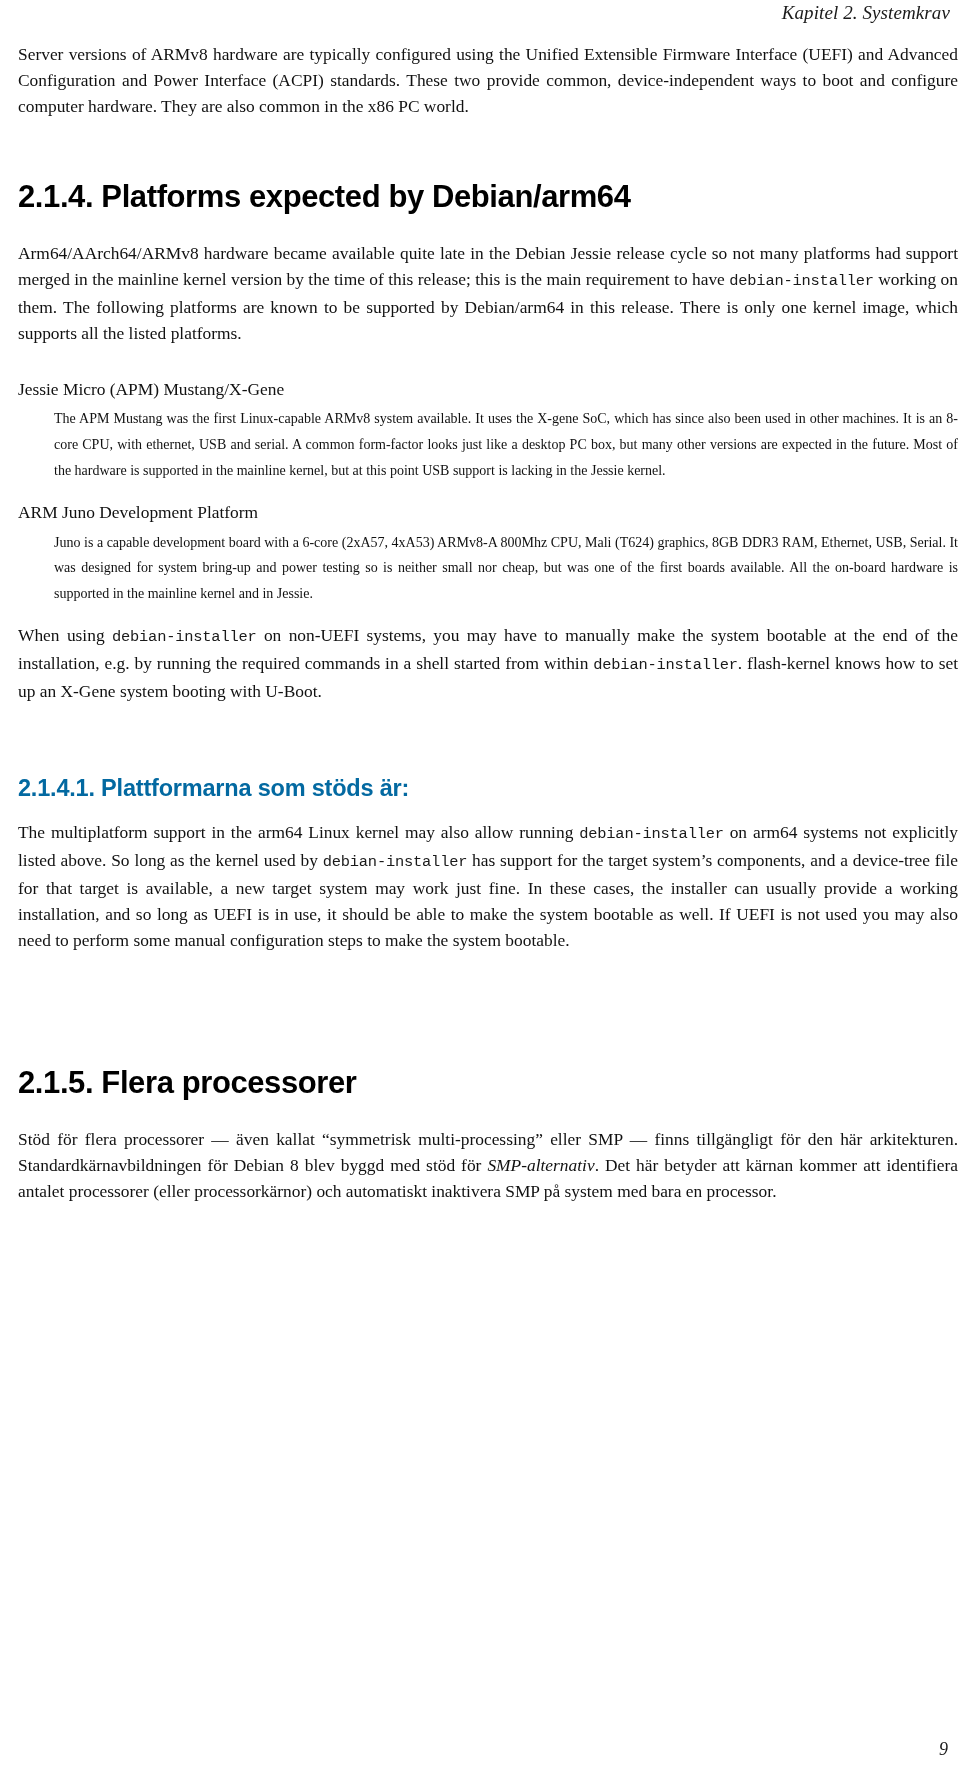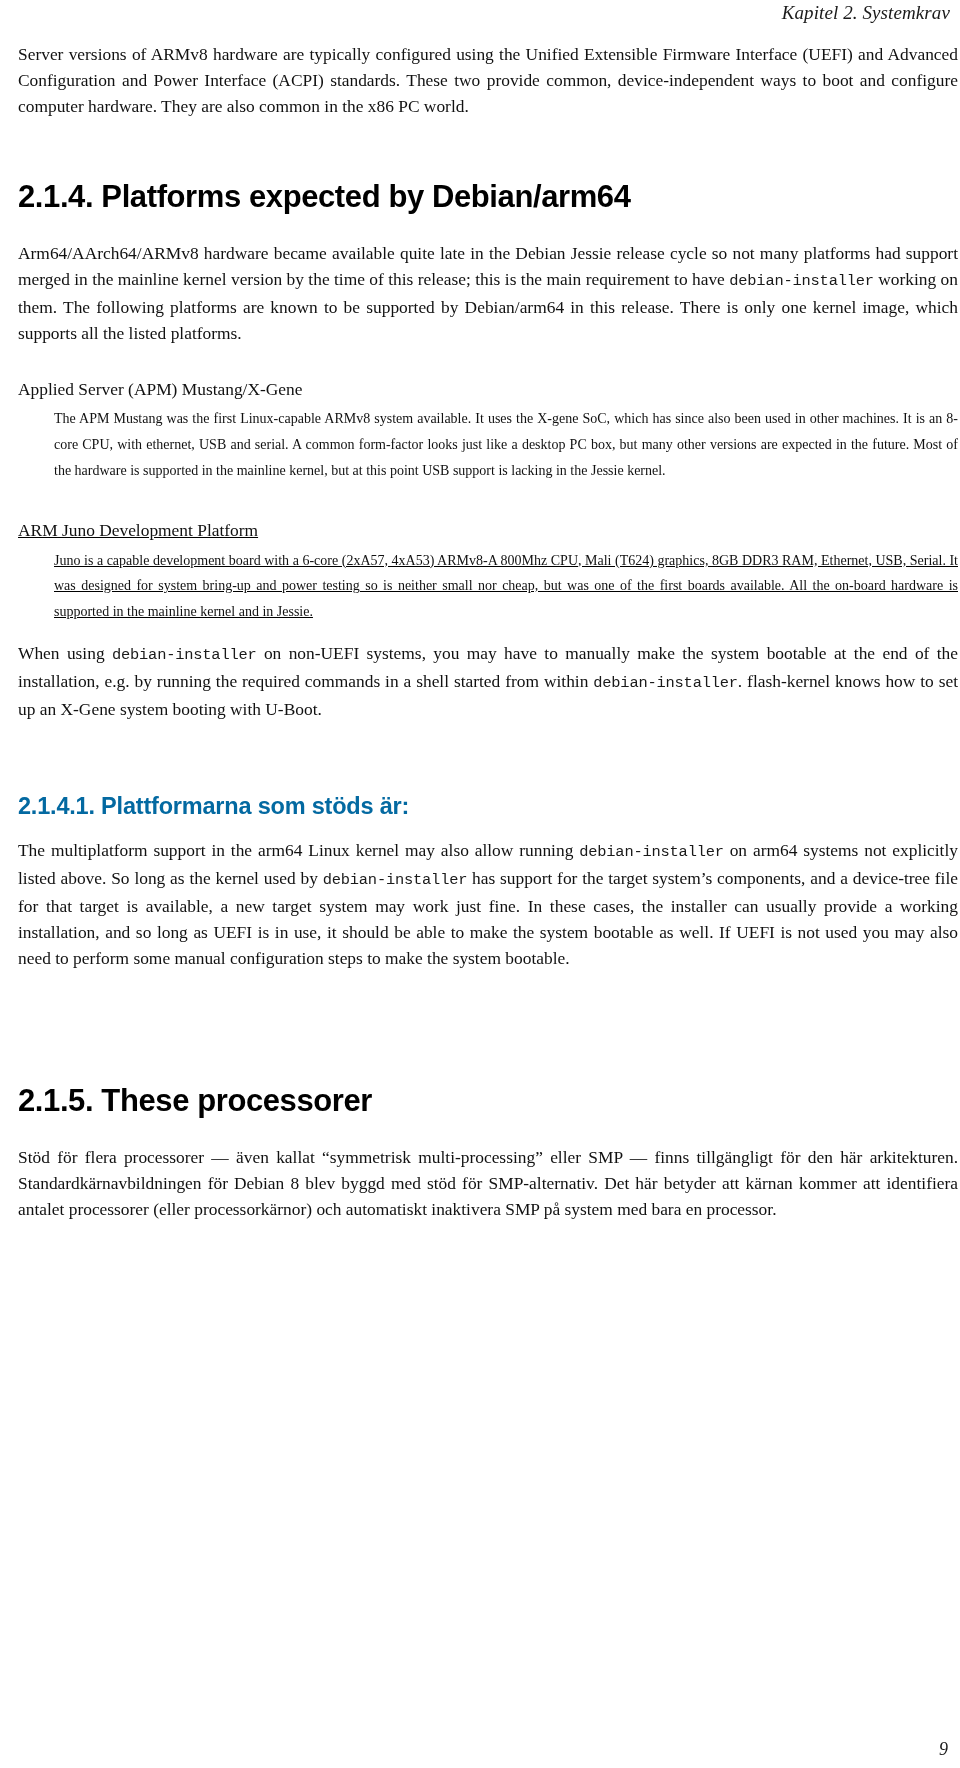--- a/index.html
+++ b/index.html
@@ -59,20 +59,21 @@
   }
 
   .mono {
     font-family: "Liberation Mono", "DejaVu Sans Mono", monospace;
     font-size: 15.4px;
     letter-spacing: -0.2px;
     color: #1a1a1a;
   }
 
   .ital {
+    font-style: italic;
   }
 
   
   h2.sect-head {
     font-family: "Liberation Sans", "DejaVu Sans", sans-serif;
     font-weight: bold;
     font-size: 31px;
     line-height: 36px;
     letter-spacing: -0.4px;
     margin: 0;
@@ -90,21 +91,21 @@
   }
 
   .spacer-before-h2 { height: 60px; }
   .spacer-after-h2  { height: 26px; }
   .spacer-before-h3 { height: 70px; }
   .spacer-after-h3  { height: 18px; }
   .spacer-before-h2b { height: 112px; }
 
   
   .varlist { margin: 0; }
-  .varlist-entry + .varlist-entry { margin-top: 34px; text-decoration: underline; }
+  .varlist-entry + .varlist-entry { margin-top: 16px; }
   .varlist-term {
     font-size: 17.4px;
     line-height: 25.8px;
     margin: 0 0 4px 0;
     color: #111111;
   }
   .varlist-def {
     margin: 0 0 0 36px;
     font-size: 14px;
     line-height: 25.8px;
@@ -142,21 +143,21 @@
 
     <div class="spacer-after-h2"></div>
 
     <p class="body-text"><span>Arm64/AArch64/ARMv8 hardware became available quite late in the Debian Jessie release cycle so not many platforms had support merged in the mainline kernel version by the time of this release; this is the main requirement to have </span><span class="mono">debian-installer</span><span> working on them. The following platforms are known to be supported by Debian/arm64 in this release. There is only one kernel image, which supports all the listed platforms.</span></p>
 
     <div class="gap-30"></div>
 
     <div class="varlist">
 
       <div class="varlist-entry">
-        <p class="varlist-term">Applied Server (APM) Mustang/X-Gene</p>
+        <p class="varlist-term">Jessie Micro (APM) Mustang/X-Gene</p>
         <p class="varlist-def">The APM Mustang was the first Linux-capable ARMv8 system available. It uses the X-gene SoC, which has since also been used in other machines. It is an 8-core CPU, with ethernet, USB and serial. A common form-factor looks just like a desktop PC box, but many other versions are expected in the future. Most of the hardware is supported in the mainline kernel, but at this point USB support is lacking in the Jessie kernel.</p>
       </div>
 
       <div class="varlist-entry">
         <p class="varlist-term">ARM Juno Development Platform</p>
         <p class="varlist-def">Juno is a capable development board with a 6-core (2xA57, 4xA53) ARMv8-A 800Mhz CPU, Mali (T624) graphics, 8GB DDR3 RAM, Ethernet, USB, Serial. It was designed for system bring-up and power testing so is neither small nor cheap, but was one of the first boards available. All the on-board hardware is supported in the mainline kernel and in Jessie.</p>
       </div>
 
     </div>
 
@@ -167,21 +168,21 @@
     <div class="spacer-before-h3"></div>
 
     <h3 class="subsect-head">2.1.4.1. Plattformarna som stöds är:</h3>
 
     <div class="spacer-after-h3"></div>
 
     <p class="body-text"><span>The multiplatform support in the arm64 Linux kernel may also allow running </span><span class="mono">debian-installer</span><span> on arm64 systems not explicitly listed above. So long as the kernel used by </span><span class="mono">debian-installer</span><span> has support for the target system’s components, and a device-tree file for that target is available, a new target system may work just fine. In these cases, the installer can usually provide a working installation, and so long as UEFI is in use, it should be able to make the system bootable as well. If UEFI is not used you may also need to perform some manual configuration steps to make the system bootable.</span></p>
 
     <div class="spacer-before-h2b"></div>
 
-    <h2 class="sect-head">2.1.5. These processorer</h2>
+    <h2 class="sect-head">2.1.5. Flera processorer</h2>
 
     <div class="spacer-after-h2"></div>
 
     <p class="body-text"><span>Stöd för flera processorer — även kallat “symmetrisk multi-processing” eller SMP — finns tillgängligt för den här arkitekturen. Standardkärnavbildningen för Debian 8 blev byggd med stöd för </span><span class="ital">SMP-alternativ</span><span>. Det här betyder att kärnan kommer att identifiera antalet processorer (eller processorkärnor) och automatiskt inaktivera SMP på system med bara en processor.</span></p>
 
   </div>
 
   <div class="page-number">9</div>
 
 </div>

